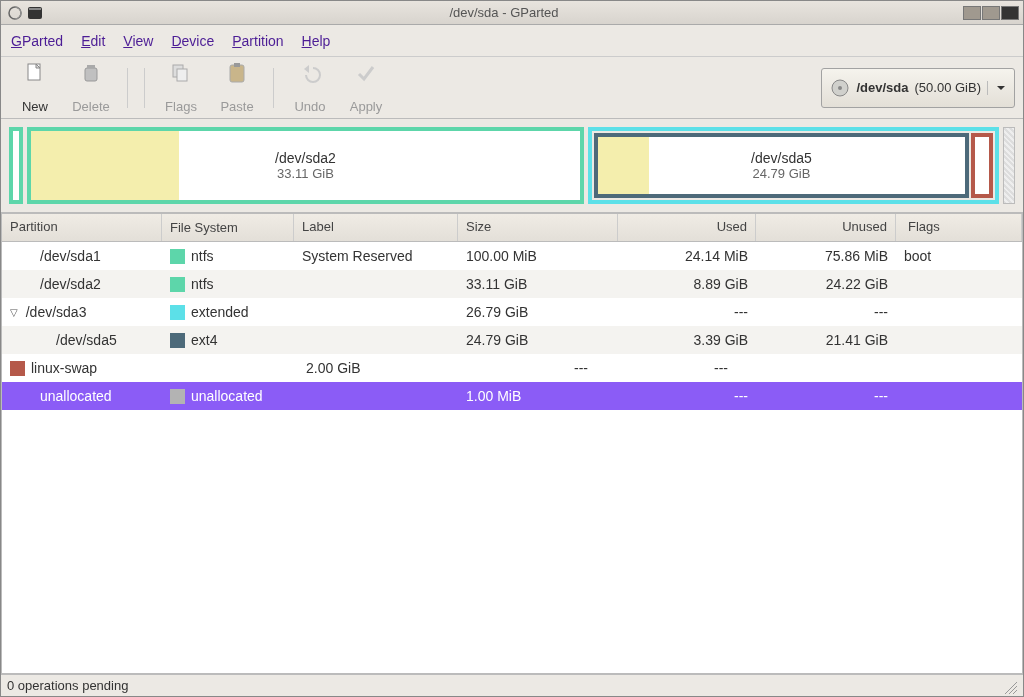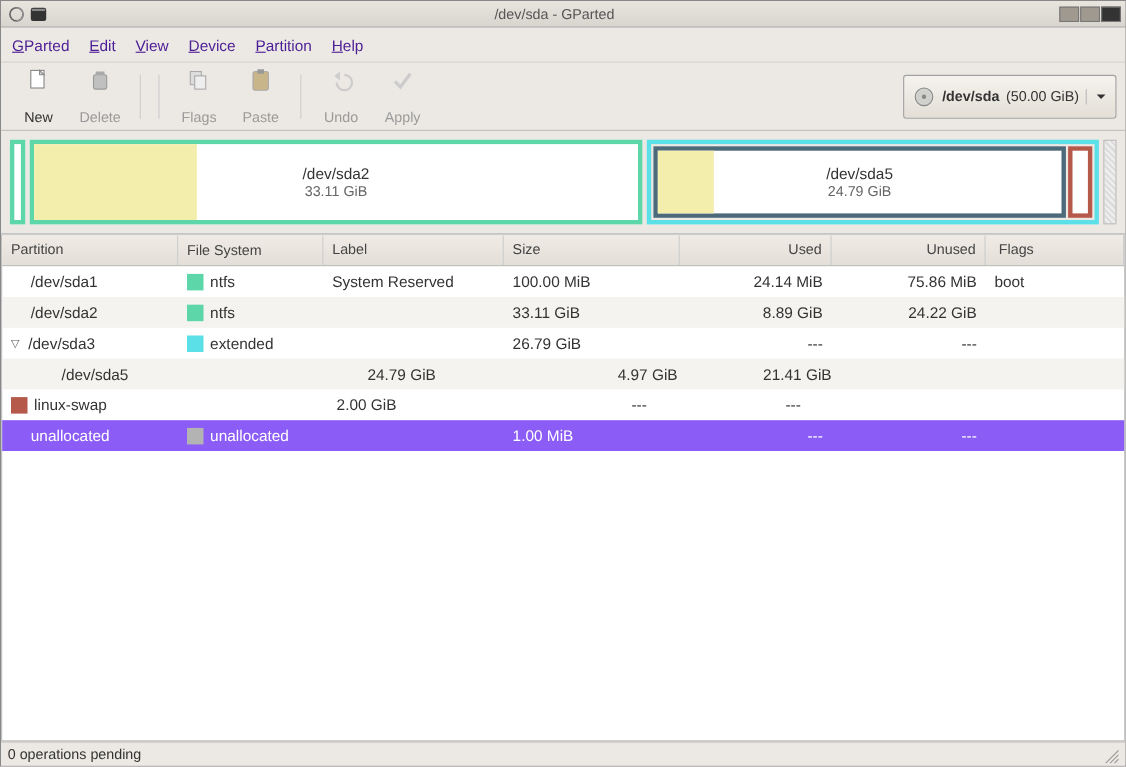--- a/index.html
+++ b/index.html
@@ -147,21 +147,21 @@
 .col-flags { flex: 1; padding-left: 12px; }
 
 .tr {
   display: flex;
   height: 28px;
   align-items: center;
   border-bottom: 0;
 }
 .tr.alt { background: #f4f3f0; }
 .td { padding: 4px 8px; font-size: 14px; color: #333; }
-.td.col-part { padding-left: 26px; display: flex; align-items: center; gap: 6px; }
+.td.col-part { padding-left: 38px; display: flex; align-items: center; gap: 6px; }
 .td.col-part.indent { padding-left: 54px; }
 .expand { font-size: 10px; color: #555; margin-right: 2px; }
 .fs-swatch { width: 15px; height: 15px; display: inline-block; }
 .sw-ntfs { background: #5dd6aa; }
 .sw-ext4 { background: #4d6a7a; }
 .sw-ext { background: #5ce0e8; }
 .sw-swap { background: #b5594a; }
 .sw-unalloc { background: #b3b3b3; }
 .tr.selected { background: #8b5cf6; color: #fff; }
 .tr.selected .td { color: #fff; }
@@ -359,23 +359,27 @@
           <div class="td col-label"></div>
           <div class="td col-size">26.79 GiB</div>
           <div class="td col-used">---</div>
           <div class="td col-unused">---</div>
           <div class="td col-flags"></div>
         </div>
         <div class="tr alt">
           <div class="td col-part indent">
             <span>/dev/sda5</span>
           </div>
+          <div class="td col-fs">
+            <span class="fs-swatch sw-ext4"></span>
+            <span>ext4</span>
+          </div>
           <div class="td col-label"></div>
           <div class="td col-size">24.79 GiB</div>
-          <div class="td col-used">4.97 GiB</div>
+          <div class="td col-used">3.39 GiB</div>
           <div class="td col-unused">21.41 GiB</div>
           <div class="td col-flags"></div>
         </div>
         <div class="tr">
           <div class="td col-fs">
             <span class="fs-swatch sw-swap"></span>
             <span>linux-swap</span>
           </div>
           <div class="td col-label"></div>
           <div class="td col-size">2.00 GiB</div>

